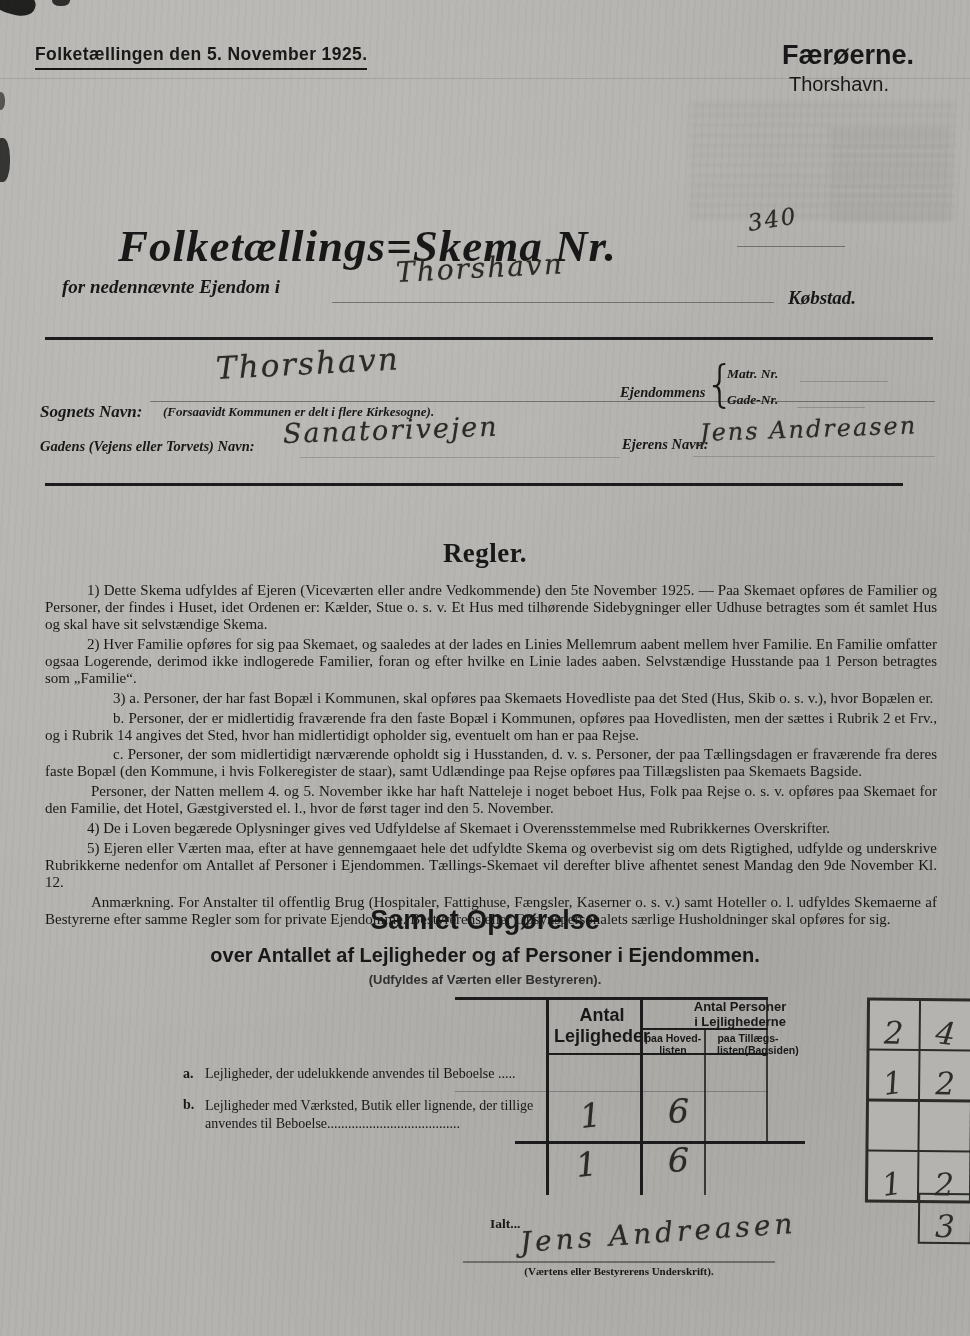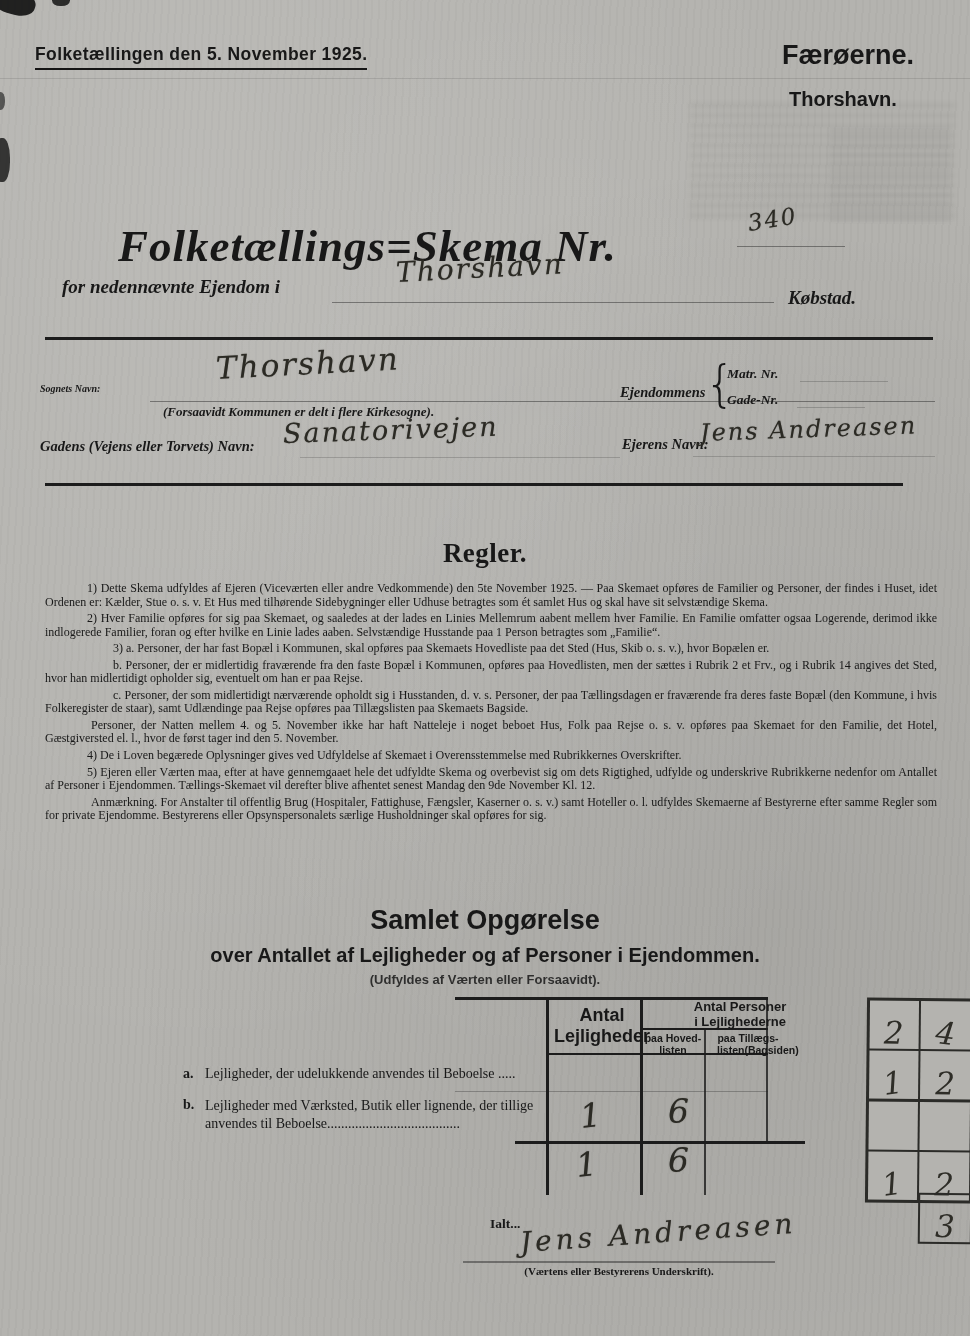--- a/index.html
+++ b/index.html
@@ -43,34 +43,34 @@
   <div class="artifact" style="left:-10px;top:-12px;width:46px;height:26px;transform:rotate(18deg);opacity:.92;"></div>
   <div class="artifact" style="left:52px;top:-6px;width:18px;height:12px;opacity:.85;"></div>
   <div class="artifact" style="left:-6px;top:138px;width:16px;height:44px;opacity:.8;"></div>
   <div class="artifact" style="left:-5px;top:92px;width:10px;height:18px;opacity:.6;"></div>
   <div class="abs" style="left:690px;top:102px;width:265px;height:115px;background:repeating-linear-gradient(0deg, rgba(70,70,66,.13) 0 3px, transparent 3px 10px);filter:blur(2.5px);"></div>
   <div class="abs" style="left:830px;top:130px;width:120px;height:90px;background:repeating-linear-gradient(0deg, rgba(60,60,56,.12) 0 2px, transparent 2px 8px);filter:blur(2px);"></div>
 
   <div class="abs sans" style="left:35px;top:44px;font-size:17.5px;font-weight:bold;letter-spacing:.4px;border-bottom:2.5px solid #151515;padding-bottom:3px;">Folketællingen den 5. November 1925.</div>
   <div class="abs hline" style="left:0;top:78px;width:970px;height:1px;opacity:.12;"></div>
   <div class="abs sans" style="left:782px;top:40px;font-size:27px;font-weight:bold;">Færøerne.</div>
-  <div class="abs sans" style="left:789px;top:88px;font-size:20px;font-weight:bold;">Thorshavn.</div>
+  <div class="abs sans" style="left:789px;top:73px;font-size:20px;font-weight:normal;">Thorshavn.</div>
 
   <div class="abs bi" style="left:118px;top:192px;font-size:45px;letter-spacing:1px;margin-top:28px;">Folketællings=Skema Nr.</div>
   <div class="abs hand" style="left:748px;top:210px;font-size:23px;transform:rotate(-9deg);">340</div>
   <div class="abs faintline" style="left:737px;top:246px;width:108px;height:1px;"></div>
 
   <div class="abs bi" style="left:62px;top:276px;font-size:19px;">for nedennævnte Ejendom i</div>
   <div class="abs faintline" style="left:332px;top:302px;width:442px;height:1px;"></div>
   <div class="abs hand" style="left:396px;top:256px;font-size:28px;transform:rotate(-3deg);">Thorshavn</div>
   <div class="abs bi" style="left:788px;top:273px;font-size:19px;margin-top:14px;">Købstad.</div>
 
   <div class="abs hline" style="left:45px;top:337px;width:888px;height:2.5px;"></div>
 
-  <div class="abs bi" style="left:40px;top:383px;font-size:10px;">Sognets Navn:</div>
+  <div class="abs bi" style="left:40px;top:402px;font-size:17px;">Sognets Navn:</div>
   <div class="abs faintline" style="left:150px;top:401px;width:785px;height:1px;"></div>
   <div class="abs hand" style="left:216px;top:350px;font-size:31px;transform:rotate(-3deg);">Thorshavn</div>
   <div class="abs bi" style="left:163px;top:404px;font-size:13px;">(Forsaavidt Kommunen er delt i flere Kirkesogne).</div>
 
   <div class="abs bi" style="left:620px;top:384px;font-size:14.5px;">Ejendommens</div>
   <div class="abs" style="left:705px;top:356px;font-size:47px;font-weight:300;transform:scaleY(1.05);font-family:'DejaVu Sans',sans-serif;">{</div>
   <div class="abs bi" style="left:727px;top:366px;font-size:13.5px;">Matr. Nr.</div>
   <div class="abs faintline" style="left:800px;top:381px;width:88px;height:1px;opacity:.5;"></div>
   <div class="abs bi" style="left:727px;top:392px;font-size:13.5px;">Gade-Nr.</div>
   <div class="abs faintline" style="left:797px;top:407px;width:68px;height:1px;opacity:.5;"></div>
@@ -78,35 +78,35 @@
   <div class="abs bi" style="left:40px;top:438px;font-size:14.5px;">Gadens (Vejens eller Torvets) Navn:</div>
   <div class="abs faintline" style="left:300px;top:457px;width:320px;height:1px;opacity:.45;"></div>
   <div class="abs hand" style="left:283px;top:418px;font-size:27px;transform:rotate(-2deg);">Sanatorivejen</div>
   <div class="abs bi" style="left:622px;top:436px;font-size:14.5px;">Ejerens Navn:</div>
   <div class="abs faintline" style="left:693px;top:456px;width:242px;height:1px;opacity:.45;"></div>
   <div class="abs hand" style="left:700px;top:419px;font-size:24px;transform:rotate(-2deg);">Jens Andreasen</div>
 
   <div class="abs hline" style="left:45px;top:483px;width:858px;height:3px;"></div>
 
   <div class="abs" style="left:0;top:538px;width:970px;text-align:center;font-size:27px;font-weight:bold;letter-spacing:.5px;">Regler.</div>
-  <div class="abs rules" style="left:45px;top:582px;width:892px;font-size:12px;line-height:1.13;">
+  <div class="abs rules" style="left:45px;top:582px;width:892px;font-size:15px;line-height:1.13;">
     <p class="ind1">1)  Dette Skema udfyldes af Ejeren (Viceværten eller andre Vedkommende) den 5te November 1925. — Paa Skemaet opføres de Familier og Personer, der findes i Huset, idet Ordenen er: Kælder, Stue o. s. v.  Et Hus med tilhørende Sidebygninger eller Udhuse betragtes som ét samlet Hus og skal have sit selvstændige Skema.</p>
     <p class="ind1">2)  Hver Familie opføres for sig paa Skemaet, og saaledes at der lades en Linies Mellemrum aabent mellem hver Familie.  En Familie omfatter ogsaa Logerende, derimod ikke indlogerede Familier, foran og efter hvilke en Linie lades aaben.  Selvstændige Husstande paa 1 Person betragtes som „Familie“.</p>
     <p class="ind2">3)  a.  Personer, der har fast Bopæl i Kommunen, skal opføres paa Skemaets Hovedliste paa det Sted (Hus, Skib o. s. v.), hvor Bopælen er.</p>
     <p class="ind2">b.  Personer, der er midlertidig fraværende fra den faste Bopæl i Kommunen, opføres paa Hovedlisten, men der sættes i Rubrik 2 et Frv., og i Rubrik 14 angives det Sted, hvor han midlertidigt opholder sig, eventuelt om han er paa Rejse.</p>
     <p class="ind2">c.  Personer, der som midlertidigt nærværende opholdt sig i Husstanden, d. v. s. Personer, der paa Tællingsdagen er fraværende fra deres faste Bopæl (den Kommune, i hvis Folkeregister de staar), samt Udlændinge paa Rejse opføres paa Tillægslisten paa Skemaets Bagside.</p>
     <p class="ind3">Personer, der Natten mellem 4. og 5. November ikke har haft Natteleje i noget beboet Hus, Folk paa Rejse o. s. v. opføres paa Skemaet for den Familie, det Hotel, Gæstgiversted el. l., hvor de først tager ind den 5. November.</p>
     <p class="ind1">4)  De i Loven begærede Oplysninger gives ved Udfyldelse af Skemaet i Overensstemmelse med Rubrikkernes Overskrifter.</p>
     <p class="ind1">5)  Ejeren eller Værten maa, efter at have gennemgaaet hele det udfyldte Skema og overbevist sig om dets Rigtighed, udfylde og underskrive Rubrikkerne nedenfor om Antallet af Personer i Ejendommen.  Tællings-Skemaet vil derefter blive afhentet senest Mandag den 9de November Kl. 12.</p>
     <p class="ind3">Anmærkning.  For Anstalter til offentlig Brug (Hospitaler, Fattighuse, Fængsler, Kaserner o. s. v.) samt Hoteller o. l. udfyldes Skemaerne af Bestyrerne efter samme Regler som for private Ejendomme.  Bestyrerens eller Opsynspersonalets særlige Husholdninger skal opføres for sig.</p>
   </div>
 
   <div class="abs sans" style="left:0;top:905px;width:970px;text-align:center;font-size:27px;font-weight:bold;">Samlet Opgørelse</div>
   <div class="abs sans" style="left:0;top:944px;width:970px;text-align:center;font-size:20px;font-weight:bold;">over Antallet af Lejligheder og af Personer i Ejendommen.</div>
-  <div class="abs sans" style="left:0;top:972px;width:970px;text-align:center;font-size:13px;font-weight:bold;opacity:.85;">(Udfyldes af Værten eller Forsaavidt).</div>
+  <div class="abs sans" style="left:0;top:972px;width:970px;text-align:center;font-size:13px;font-weight:bold;opacity:.85;">(Udfyldes af Værten eller Bestyreren).</div>
 
   <div class="abs hline" style="left:455px;top:997px;width:313px;height:2.5px;"></div>
   <div class="abs hline" style="left:546px;top:997px;width:2.5px;height:198px;"></div>
   <div class="abs hline" style="left:640px;top:997px;width:2.5px;height:198px;"></div>
   <div class="abs hline" style="left:704px;top:1029px;width:1.5px;height:166px;opacity:.8;"></div>
   <div class="abs hline" style="left:766px;top:997px;width:1.5px;height:146px;opacity:.8;"></div>
   <div class="abs hline" style="left:640px;top:1028px;width:128px;height:1.5px;"></div>
   <div class="abs hline" style="left:546px;top:1053px;width:222px;height:1.5px;"></div>
   <div class="abs" style="left:455px;top:1091px;width:313px;height:1px;background:rgba(30,30,30,.3);"></div>
   <div class="abs hline" style="left:515px;top:1141px;width:290px;height:3px;"></div>

